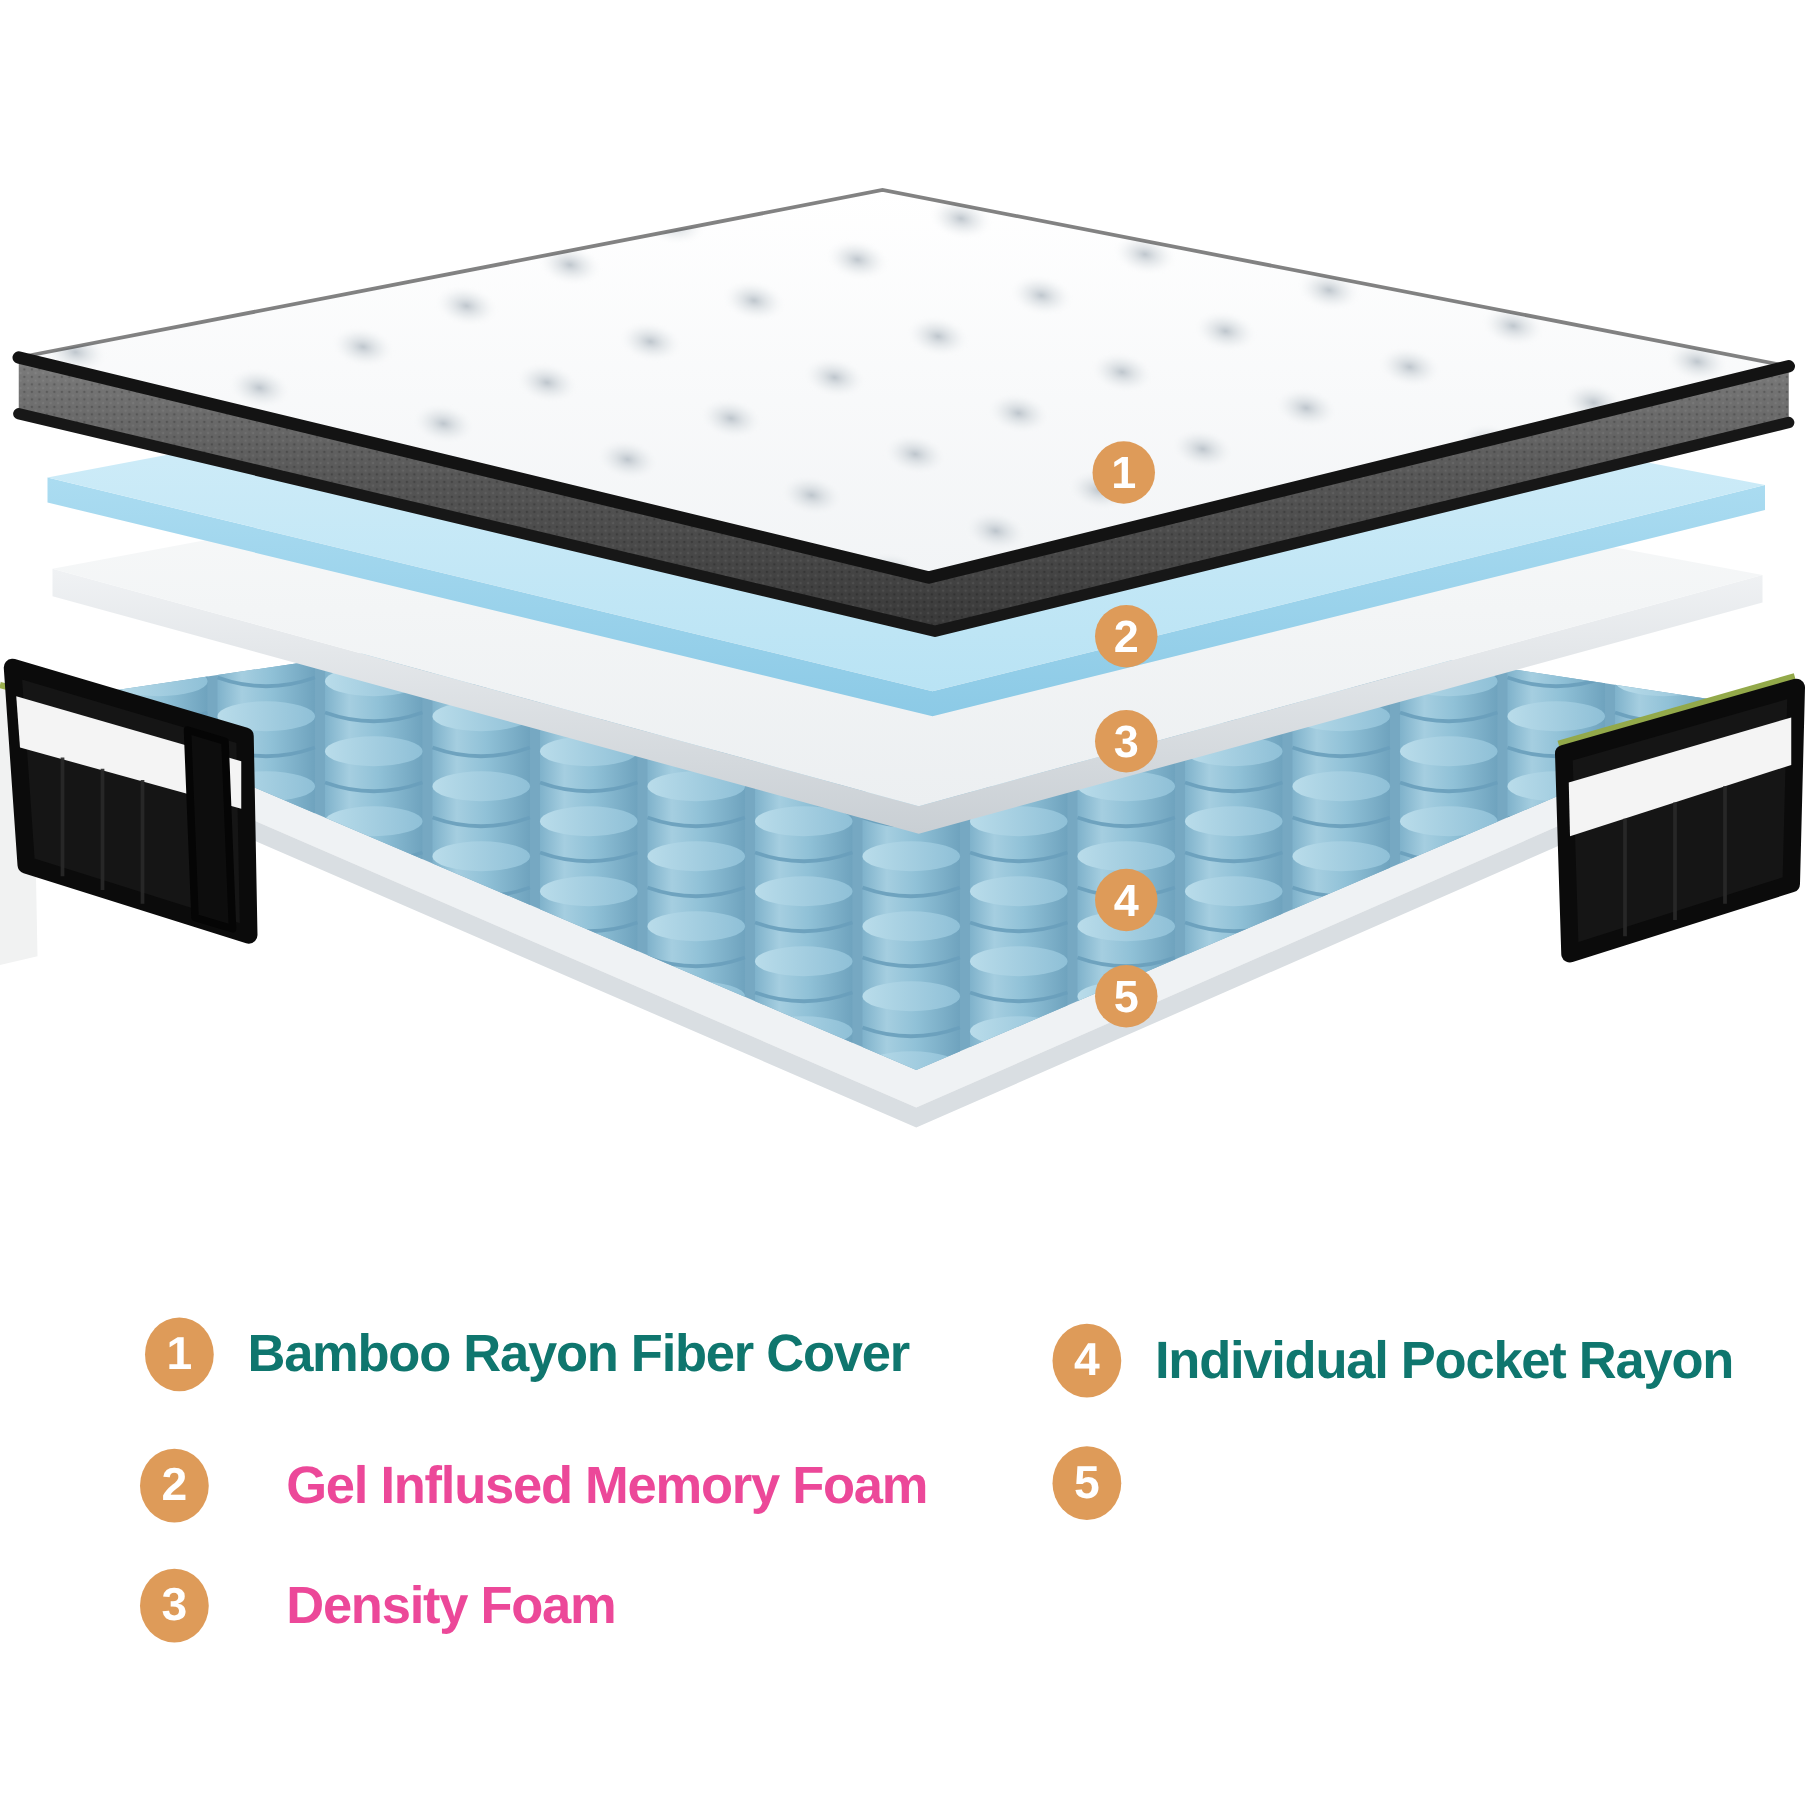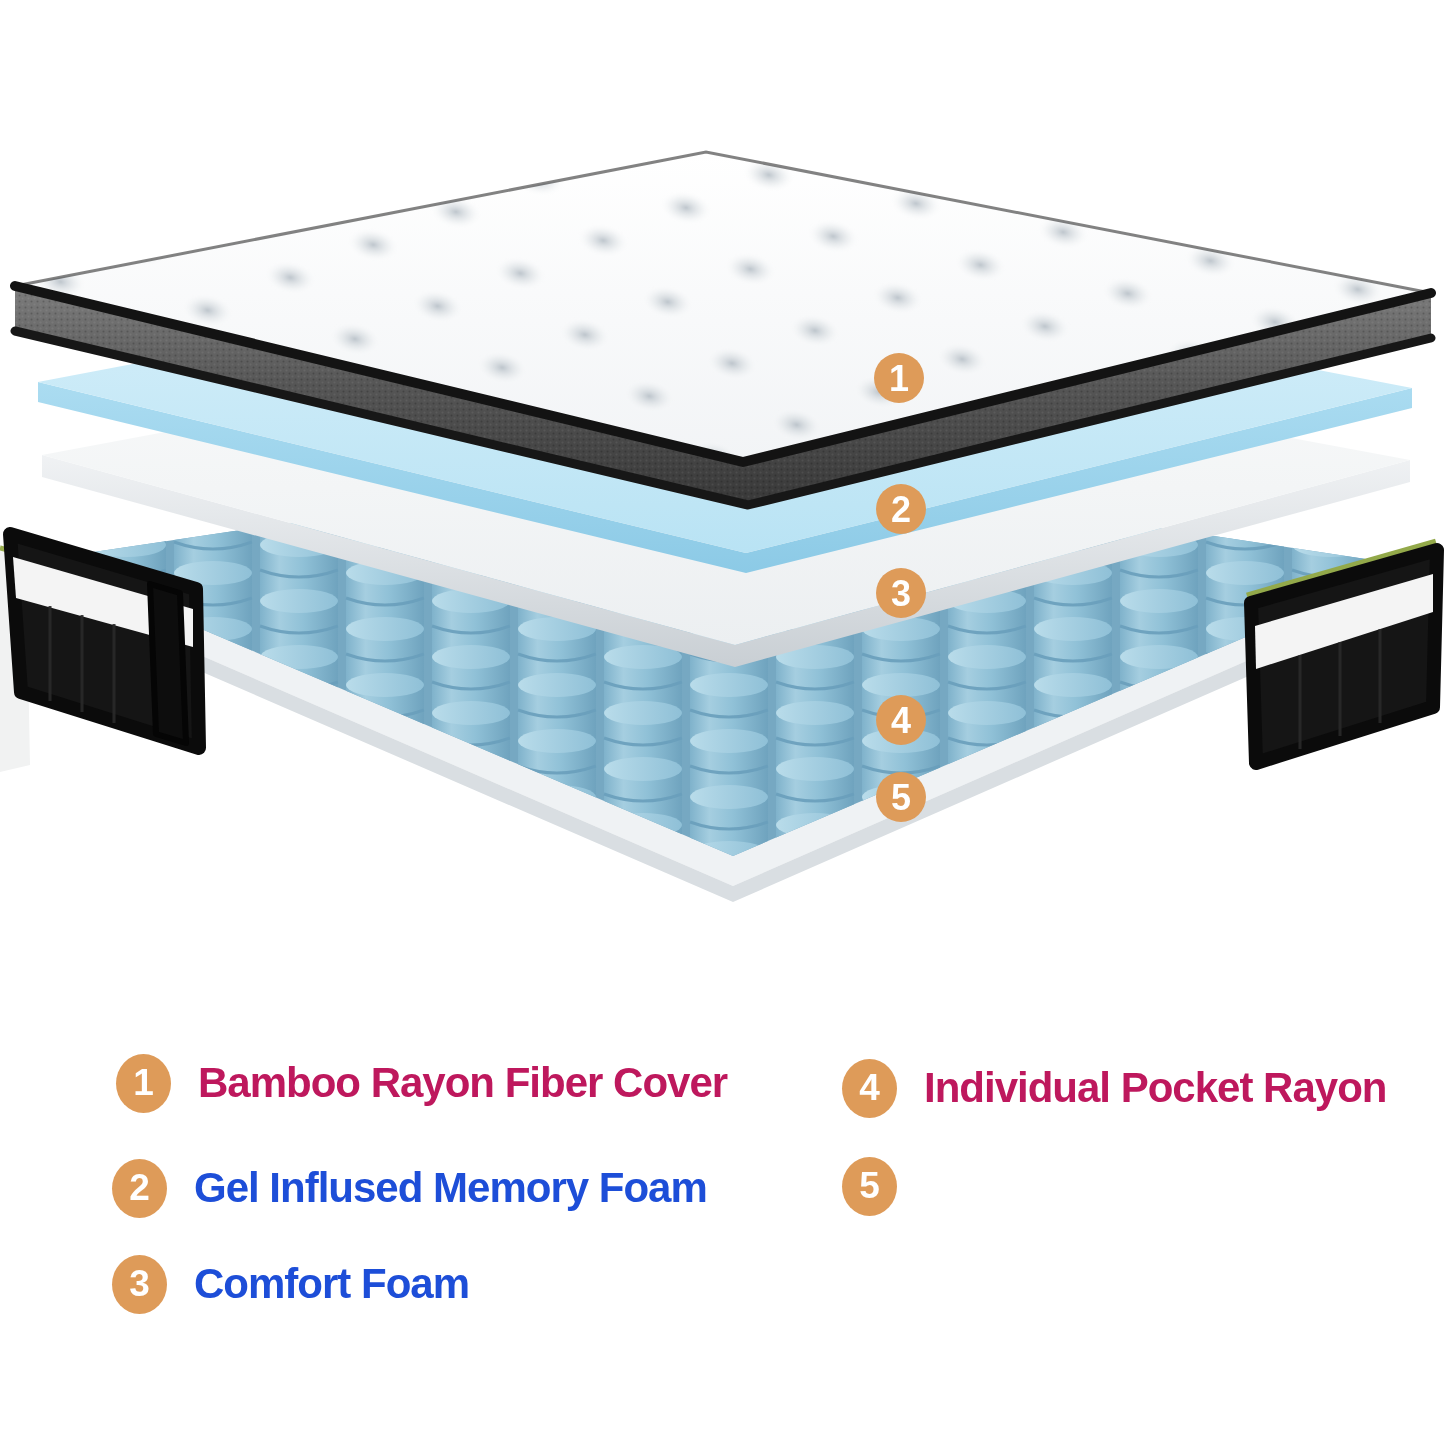--- a/index.html
+++ b/index.html
@@ -16,22 +16,22 @@
     text-anchor:middle;dominant-baseline:central;
   }
 
   
   .legend-item{position:absolute;display:flex;align-items:center;gap:27px;height:60px;}
   .legend-badge{
     flex:0 0 auto;width:55px;height:59px;border-radius:50%;background:#DE9B59;
     color:#ffffff;font-weight:700;font-size:37px;display:flex;align-items:center;justify-content:center;
   }
   .legend-label{font-weight:700;font-size:42px;letter-spacing:-1px;white-space:nowrap;}
-  .label-brown{color:#be185d;}
-  .label-gray{color:#1d4ed8;}
+  .label-brown{color:#0f766e;}
+  .label-gray{color:#ec4899;margin-left:35px;}
 </style>
 </head>
 <body>
 
 <div class="canvas">
 
   <svg class="diagram-svg" viewBox="0 0 1445 950" aria-hidden="true">
     <defs>
 
       <radialGradient id="dimpleGrad">
@@ -176,21 +176,21 @@
       <span class="legend-label label-brown">Bamboo Rayon Fiber Cover</span>
     </div>
 
     <div class="legend-item" style="left:112px;top:1158px;">
       <span class="legend-badge">2</span>
       <span class="legend-label label-gray">Gel Inflused Memory Foam</span>
     </div>
 
     <div class="legend-item" style="left:112px;top:1254px;">
       <span class="legend-badge">3</span>
-      <span class="legend-label label-gray">Comfort Foam</span>
+      <span class="legend-label label-gray">Density Foam</span>
     </div>
 
     <div class="legend-item" style="left:842px;top:1058px;">
       <span class="legend-badge">4</span>
       <span class="legend-label label-brown">Individual Pocket Rayon</span>
     </div>
 
     <div class="legend-item" style="left:842px;top:1156px;">
       <span class="legend-badge">5</span>
     </div>

